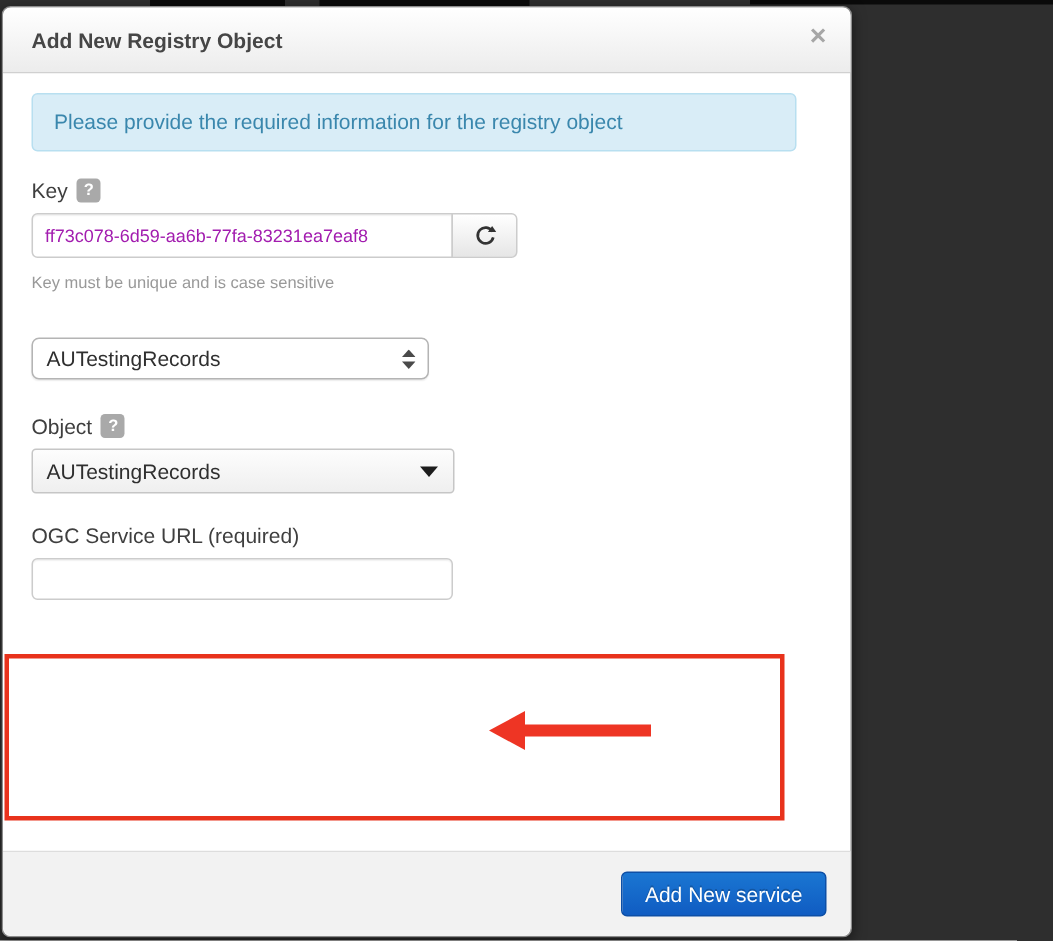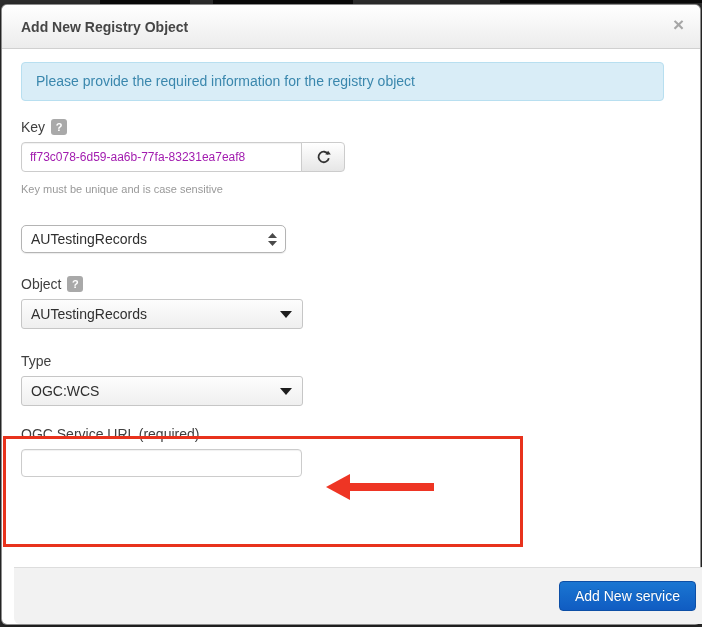--- a/index.html
+++ b/index.html
@@ -9,21 +9,21 @@
     background:#2e2e2e;
     position:relative;
     overflow:hidden;
   }
   .bg-blob { position:absolute; background:#0a0a0a; }
   .blob1 { left:100px; top:0; width:90px; height:4px; }
   .blob2 { left:213px; top:0; width:140px; height:4px; }
   .blob3 { left:500px; top:0; width:202px; height:3px; }
 
   .modal {
-    position:absolute; left:1px; top:4px; width:700px; height:621px;
+    position:absolute; left:1px; top:4px; width:567px; height:621px;
     background:#fff; border:1px solid rgba(0,0,0,0.45);
     border-radius:6px; box-shadow:0 3px 9px rgba(0,0,0,0.5);
   }
   .modal-header {
     position:relative; height:44px;
     background:linear-gradient(#ffffff,#ececec);
     border-bottom:1px solid #d0d0d0;
     border-radius:6px 6px 0 0;
     padding:0 19px; display:flex; align-items:center;
   }
@@ -99,21 +99,21 @@
 
   .annotation-rect {
     position:absolute; left:1px; top:431px; width:520px; height:111px;
     border:3px solid #e8321c; pointer-events:none;
   }
   .annotation-arrow {
     position:absolute; left:320px; top:466px; pointer-events:none;
   }
 
   .modal-footer {
-    position:absolute; left:12px; bottom:0; width:100%; height:57px;
+    position:absolute; left:0; bottom:0; width:100%; height:57px;
     background:#f2f2f2; border-top:1px solid #ddd;
     border-radius:0 0 6px 6px; text-align:right; padding:13px 16px 0 0;
   }
   .btn-primary {
     height:30px; padding:0 15px;
     background:linear-gradient(#1a76d2,#105cc2);
     border:1px solid #0d4fa6; border-radius:4px;
     color:#fff; font-size:14px; cursor:pointer;
     font-family:"Liberation Sans", sans-serif;
     text-shadow:0 -1px 0 rgba(0,0,0,0.2);
@@ -174,29 +174,20 @@
       <div class="control-label">
         <span>Object</span>
         <span class="help-badge">?</span>
       </div>
       <div class="combo-select">
         <span>AUTestingRecords</span>
         <span class="caret-down"></span>
       </div>
     </div>
 
-    <div class="form-group mt24">
-      <div class="control-label">
-        <span>Type</span>
-      </div>
-      <div class="combo-select">
-        <span>OGC:WCS</span>
-        <span class="caret-down"></span>
-      </div>
-    </div>
 
     <div class="form-group mt20">
       <div class="control-label">
         <span>OGC Service URL (required)</span>
       </div>
       <input class="text-input url-input" type="text" value="" style="">
     </div>
 
   </div>
 

